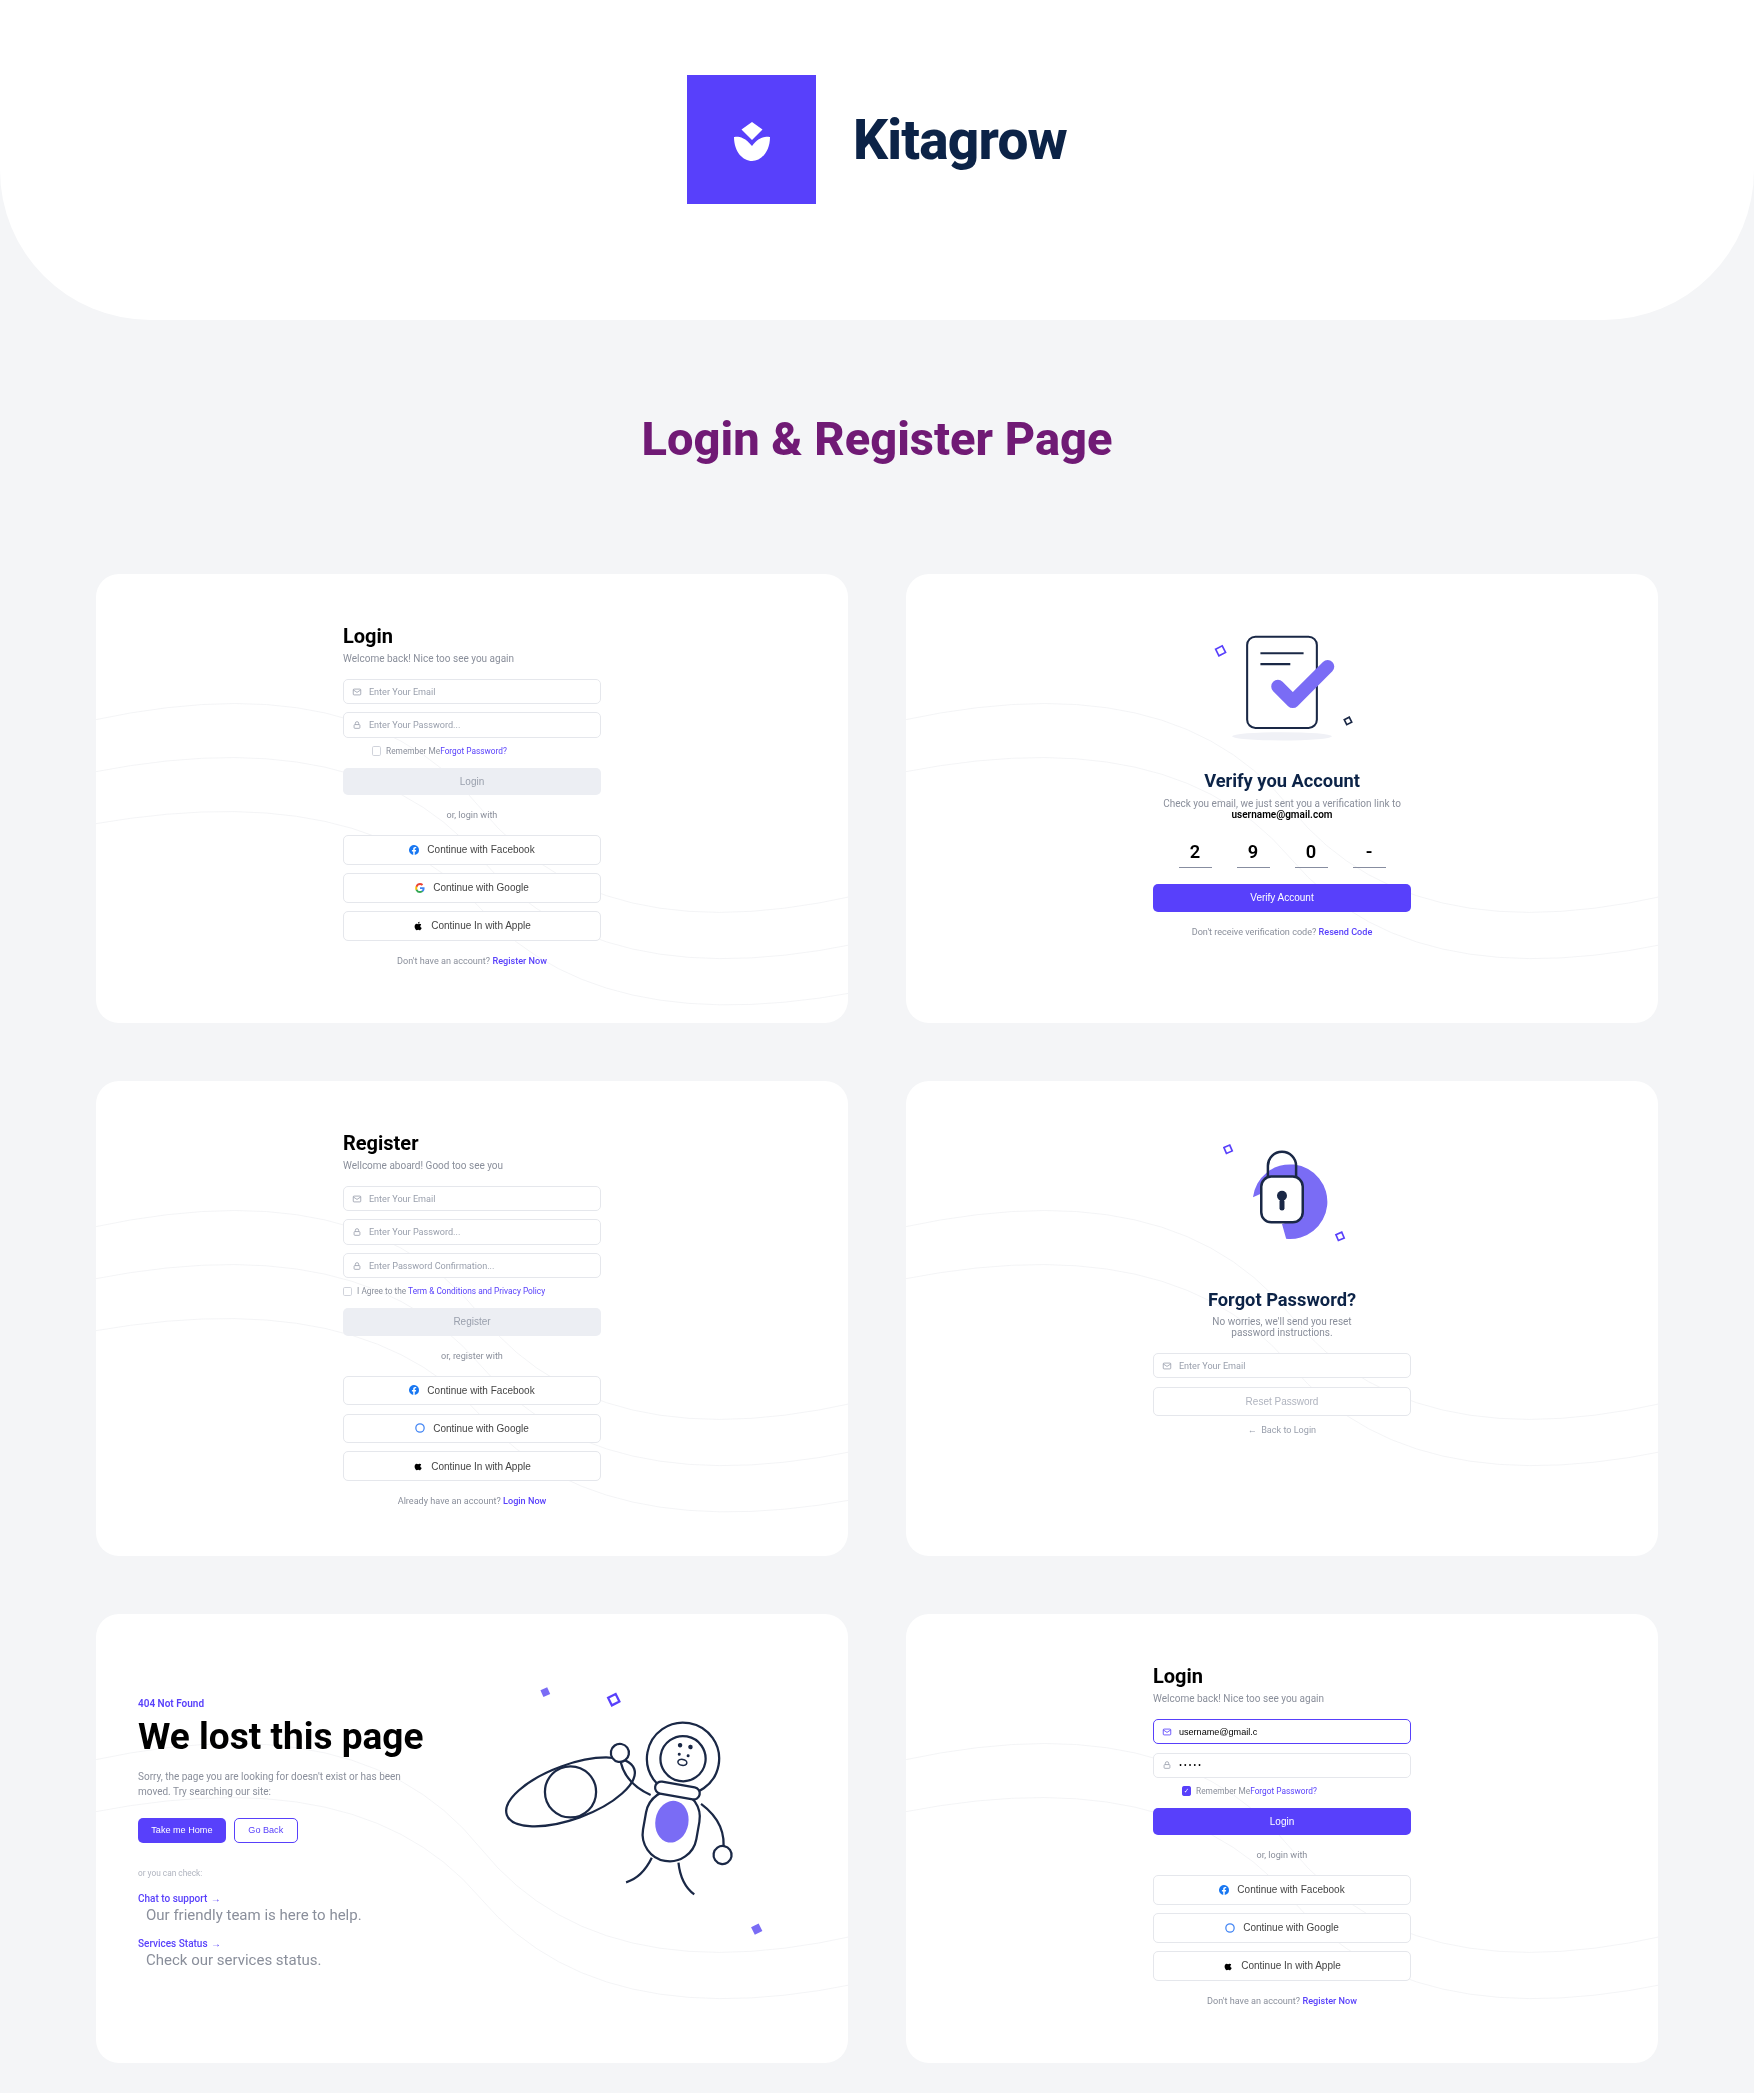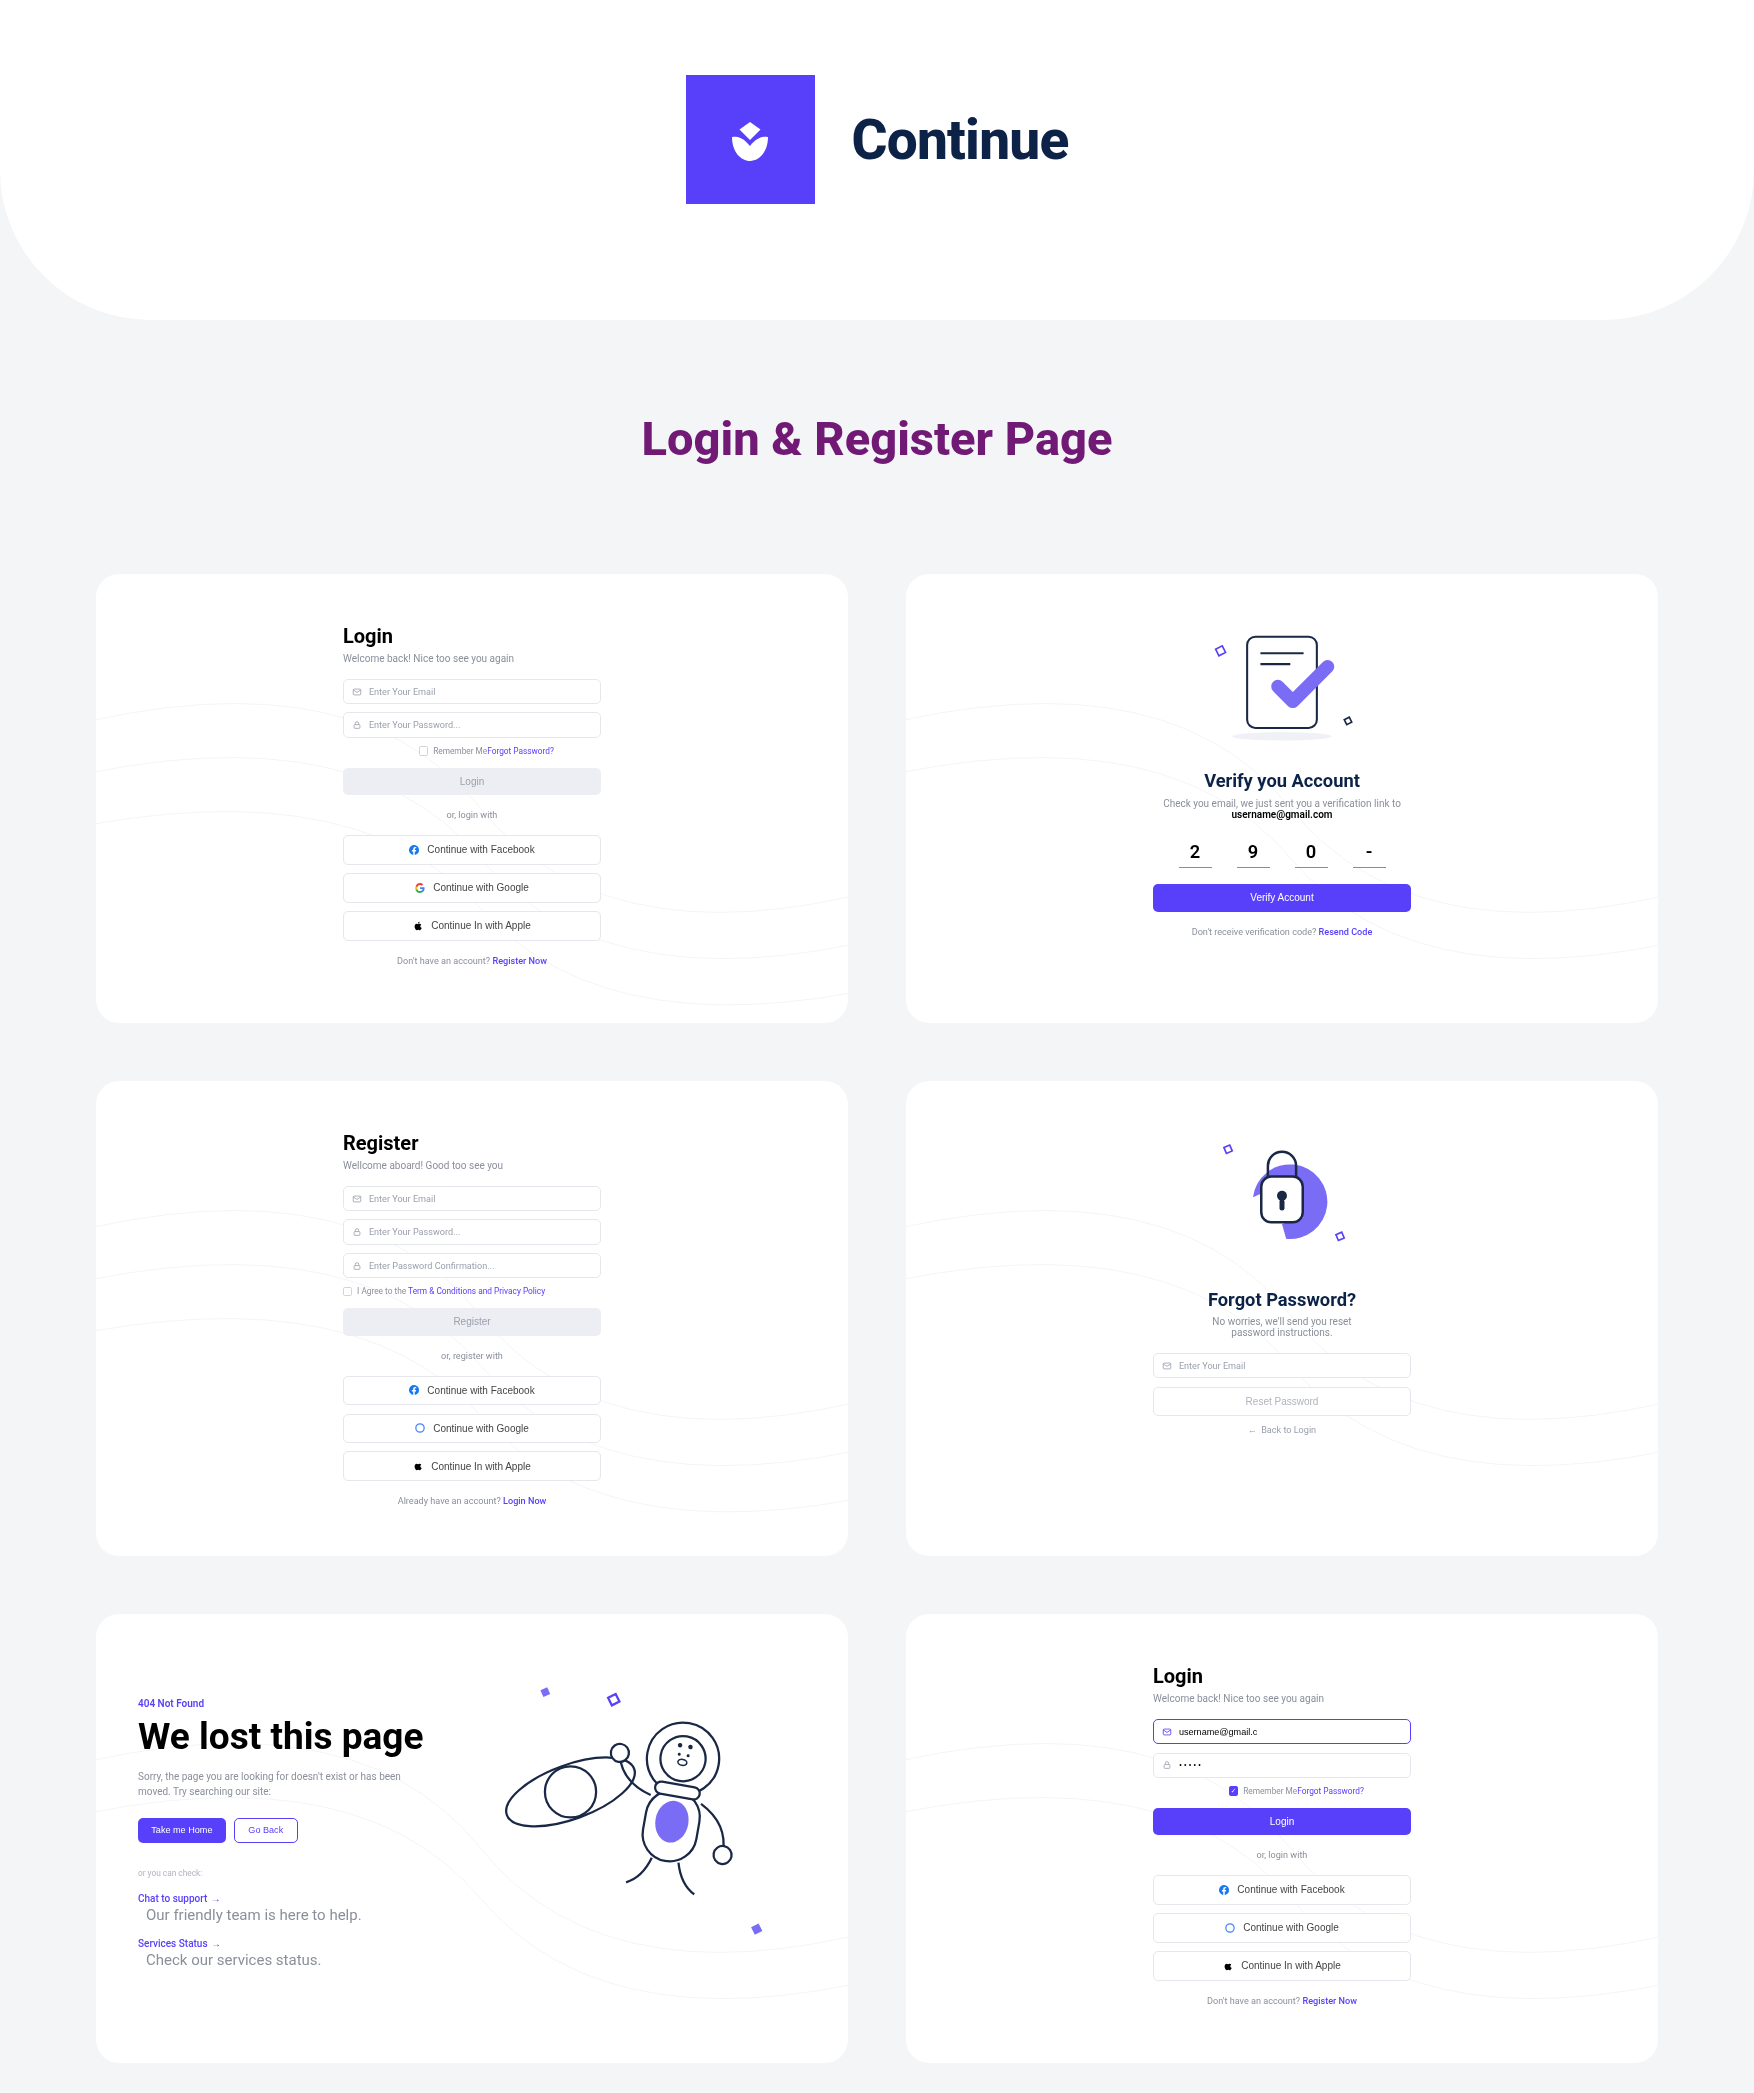--- a/index.html
+++ b/index.html
@@ -13,21 +13,21 @@
 .card-content { max-width: 258px; margin: 0 auto; position: relative; z-index: 2; }
 .card-content.wide { max-width: none; }
 .deco { position: absolute; inset: 0; z-index: 0; pointer-events: none; stroke: #e8e9ed; fill: none; opacity: .6; }
 .h { font-size: 20px; font-weight: 700; color: #000; margin-bottom: 5px; }
 .sub { font-size: 10px; color: #8a8f9b; margin-bottom: 15px; }
 .sub strong { color: #000; font-weight: 600; }
 .input { display: flex; align-items: center; gap: 6.6px; border: 0.8px solid #e5e7ec; border-radius: 5px; padding: 6.6px 8.3px; margin-bottom: 8.3px; font-size: 9.1px; color: #9aa0ad; background: #fff; }
 .input.active { border-color: #5840FB; }
 .input .icon { color: #9aa0ad; flex-shrink: 0; }
 .input input { border: none; outline: none; flex: 1; font-size: 9.1px; color: #000; background: transparent; }
-.row { display: flex; align-items: center; justify-content: center; font-size: 8.3px; margin: 6.6px 0 11.6px; padding-left: 29px; }
+.row { display: flex; align-items: center; justify-content: flex-start; font-size: 8.3px; margin: 6.6px 0 11.6px; padding-left: 29px; }
 .remember { display: flex; align-items: center; gap: 5px; color: #8a8f9b; }
 .remember .box { width: 9.1px; height: 9.1px; border: 0.8px solid #d0d3db; border-radius: 1.7px; background: #fff; }
 .remember .box.checked { background: #5840FB; border-color: #5840FB; display: flex; align-items: center; justify-content: center; color: #fff; font-size: 6.6px; }
 .link { color: #5840FB; text-decoration: none; }
 .btn { display: block; width: 100%; border: none; border-radius: 5px; padding: 8.3px; font-size: 10px; text-align: center; cursor: pointer; margin-bottom: 8.3px; }
 .btn-primary { background: #5840FB; color: #fff; }
 .btn-disabled { background: #eceef3; color: #9aa0ad; }
 .btn-ghost { background: #fff; border: 0.8px solid #e5e7ec; color: #444; display: flex; align-items: center; justify-content: center; gap: 8px; }
 .btn-ghost.disabled { color: #b0b4bf; }
 .divider { text-align: center; font-size: 9.1px; color: #8a8f9b; margin: 15px 0; }
@@ -61,21 +61,21 @@
 </style>
 </head>
 <body>
 
 <div class="hero">
   <div class="logo-box">
     <svg width="60" height="60" viewBox="0 0 40 40">
       <path d="M20 8 L27 13 L20 20 L13 13 Z M8 18 C8 18 14 16 20 24 C26 16 32 18 32 18 C32 28 26 34 20 34 C14 34 8 28 8 18 Z" fill="#fff"></path>
     </svg>
   </div>
-  <div class="brand">Continue</div>
+  <div class="brand">Kitagrow</div>
 </div>
 
 <h1 class="section-title">Login &amp; Register Page</h1>
 
 <div class="grid">
 
   <div class="card">
     <svg class="deco" viewBox="0 0 900 560">
       <path d="M-100 200 Q 300 80 460 280 T 1000 360" stroke-width="1"></path>
       <path d="M-100 260 Q 300 150 460 340 T 1000 420" stroke-width="1"></path>

